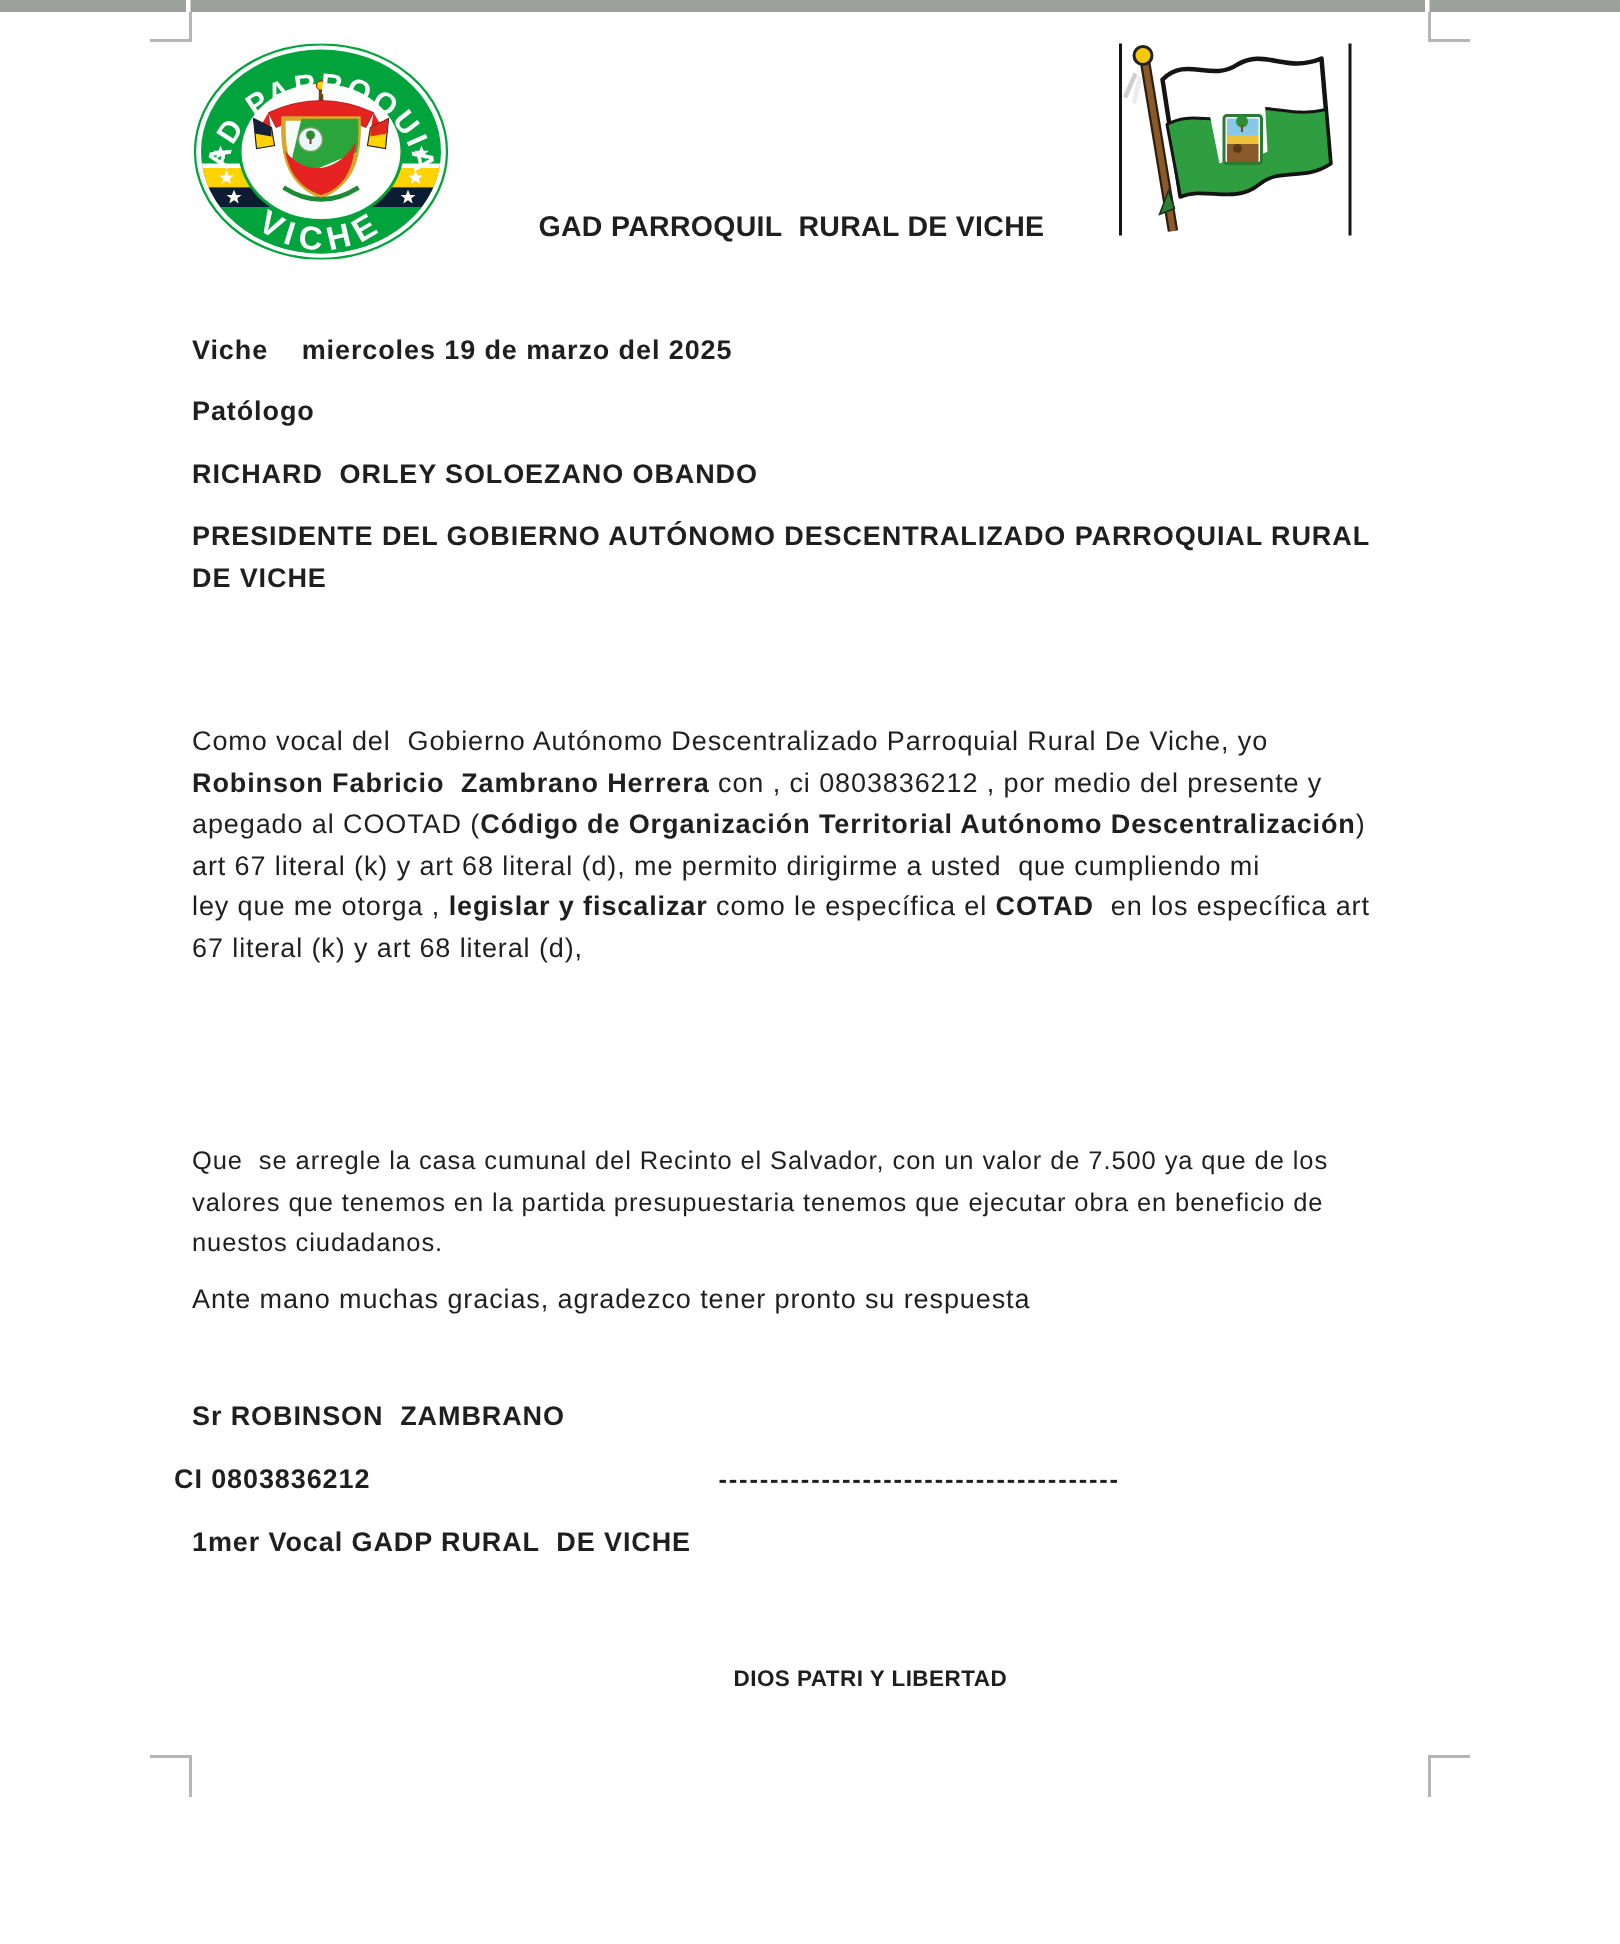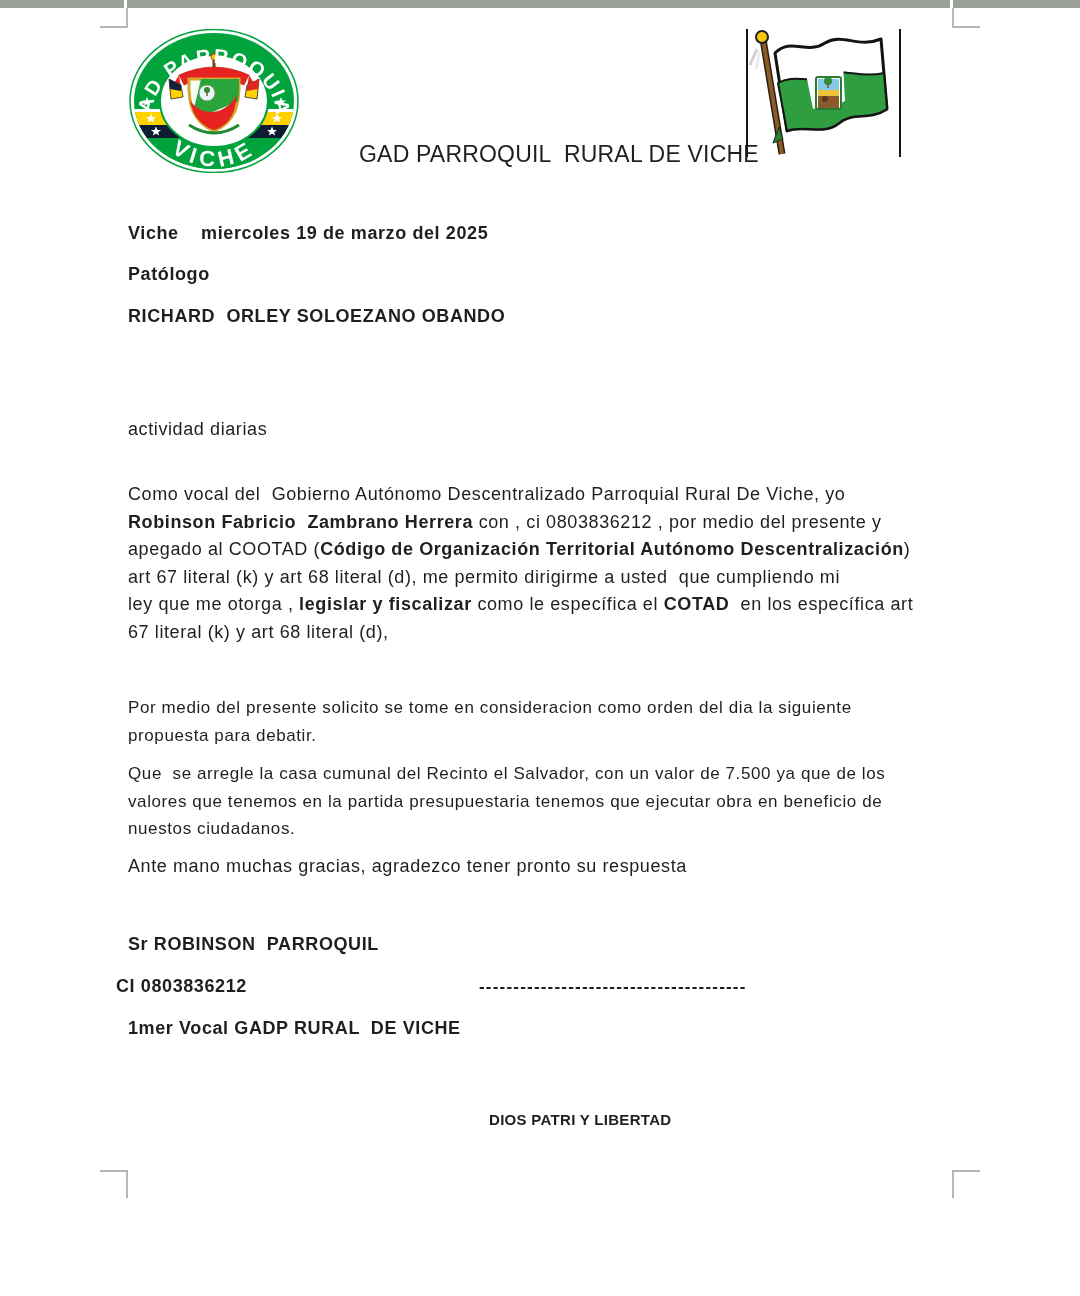--- a/index.html
+++ b/index.html
@@ -7,21 +7,21 @@
     position:relative;width:1080px;height:1296px;background:#ffffff;
     font-family:"Liberation Sans",sans-serif;color:#1f1f1f;overflow:hidden;
   }
   .abs{position:absolute;}
   .topbar{position:absolute;left:0;top:0;width:1080px;height:8px;background:#9da19c;}
   .notch{position:absolute;top:0;width:3px;height:8px;background:#ffffff;}
   .crop{position:absolute;background:#b6b6b6;}
   .line{white-space:pre;line-height:27.5px;font-size:18px;letter-spacing:0.6px;}
   .b,.bold .line,.bold.line{font-weight:700;}
   .bold{font-weight:700;}
-  .title{font-size:23px;font-weight:400;letter-spacing:0.2px;white-space:pre;}
+  .title{font-size:19px;font-weight:700;letter-spacing:0.2px;white-space:pre;}
   .small .line,.small.line{font-size:17px;}
   .footerline{font-size:15px;font-weight:700;letter-spacing:0.3px;white-space:pre;}
   .dashes{font-size:17px;font-weight:700;letter-spacing:1.2px;white-space:pre;line-height:27.5px;}
 </style>
 </head>
 <body>
 
 <div class="page">
 
   <div class="topbar"></div>
@@ -118,47 +118,46 @@
       <rect x="73" y="63" width="21" height="6" fill="#edc23a"></rect>
       <rect x="73" y="69" width="21" height="12" fill="#8a5a2a"></rect>
       <circle cx="80" cy="72" r="3" fill="#5b3a1a"></circle>
     </g>
   </svg>
 
   <div class="abs line bold" style="left:128px;top:220px;">Viche    miercoles 19 de marzo del 2025</div>
 
   <div class="abs line bold" style="left:128px;top:261px;">Patólogo</div>
   <div class="abs line bold" style="left:128px;top:303px;">RICHARD  ORLEY SOLOEZANO OBANDO</div>
+  <div class="abs bold" style="left:128px;top:344px;">
+      <div class="line">PRESIDENTE DEL GOBIERNO AUTÓNOMO DESCENTRALIZADO PARROQUIAL RURAL</div>
+      <div class="line">DE VICHE</div>
+    </div>
 
   <div class="abs" style="left:128px;top:416px;">
-      <div class="line">actividad diarias</div>
     </div>
 
   <div class="abs" style="left:128px;top:481px;">
       <div class="line"><span>Como vocal del  Gobierno Autónomo Descentralizado Parroquial Rural De Viche, yo</span></div>
       <div class="line"><span class="b">Robinson Fabricio  Zambrano Herrera</span><span> con , ci 0803836212 , por medio del presente y</span></div>
       <div class="line"><span>apegado al COOTAD (</span><span class="b">Código de Organización Territorial Autónomo Descentralización</span><span>)</span></div>
       <div class="line"><span>art 67 literal (k) y art 68 literal (d), me permito dirigirme a usted  que cumpliendo mi</span></div>
       <div class="line"><span>ley que me otorga , </span><span class="b">legislar y fiscalizar</span><span> como le específica el </span><span class="b">COTAD</span><span>  en los específica art</span></div>
       <div class="line"><span>67 literal (k) y art 68 literal (d),</span></div>
     </div>
 
-  <div class="abs small" style="left:128px;top:694px;">
-      <div class="line">Por medio del presente solicito se tome en consideracion como orden del dia la siguiente</div>
-      <div class="line">propuesta para debatir.</div>
-    </div>
 
   <div class="abs small" style="left:128px;top:760px;">
       <div class="line">Que  se arregle la casa cumunal del Recinto el Salvador, con un valor de 7.500 ya que de los</div>
       <div class="line">valores que tenemos en la partida presupuestaria tenemos que ejecutar obra en beneficio de</div>
       <div class="line">nuestos ciudadanos.</div>
     </div>
 
   <div class="abs line" style="left:128px;top:853px;">Ante mano muchas gracias, agradezco tener pronto su respuesta</div>
 
-  <div class="abs line bold" style="left:128px;top:931px;">Sr ROBINSON  PARROQUIL</div>
+  <div class="abs line bold" style="left:128px;top:931px;">Sr ROBINSON  ZAMBRANO</div>
   <div class="abs line bold" style="left:116px;top:973px;">CI 0803836212</div>
   <div class="abs dashes" style="left:479px;top:973px;">---------------------------------------</div>
   <div class="abs line bold" style="left:128px;top:1015px;">1mer Vocal GADP RURAL  DE VICHE</div>
 
   <div class="abs footerline" style="left:489px;top:1111px;">DIOS PATRI Y LIBERTAD</div>
 
 </div>
 
 </body></html>

